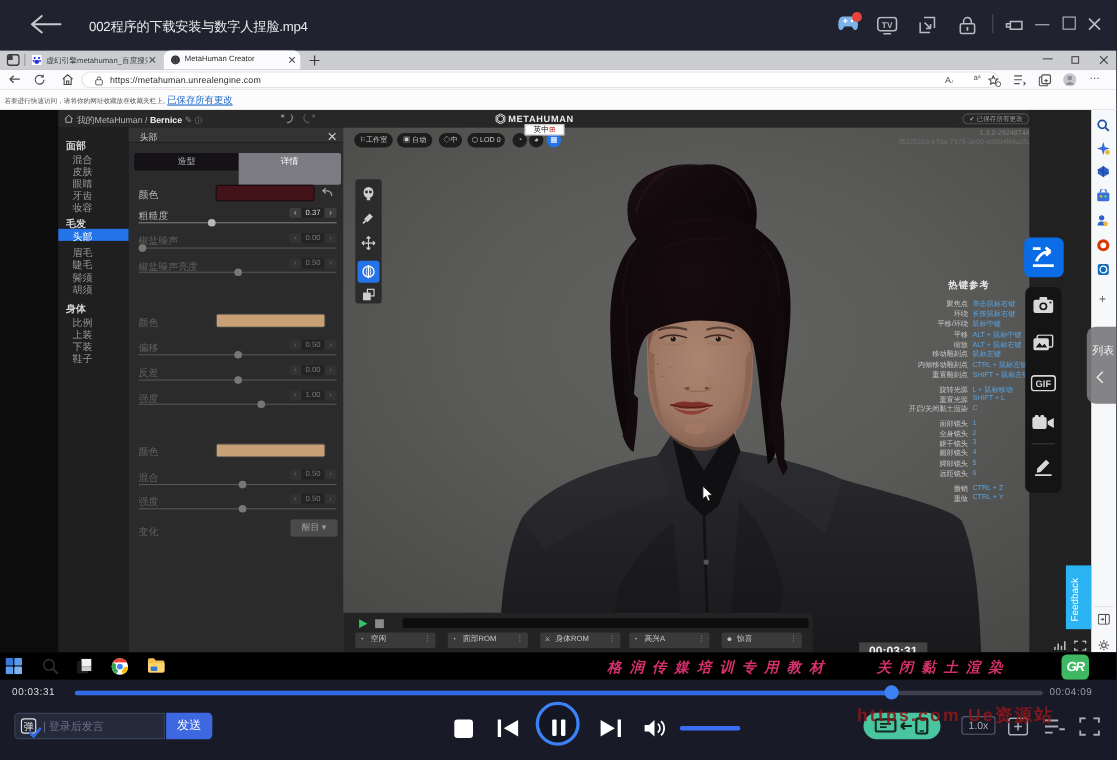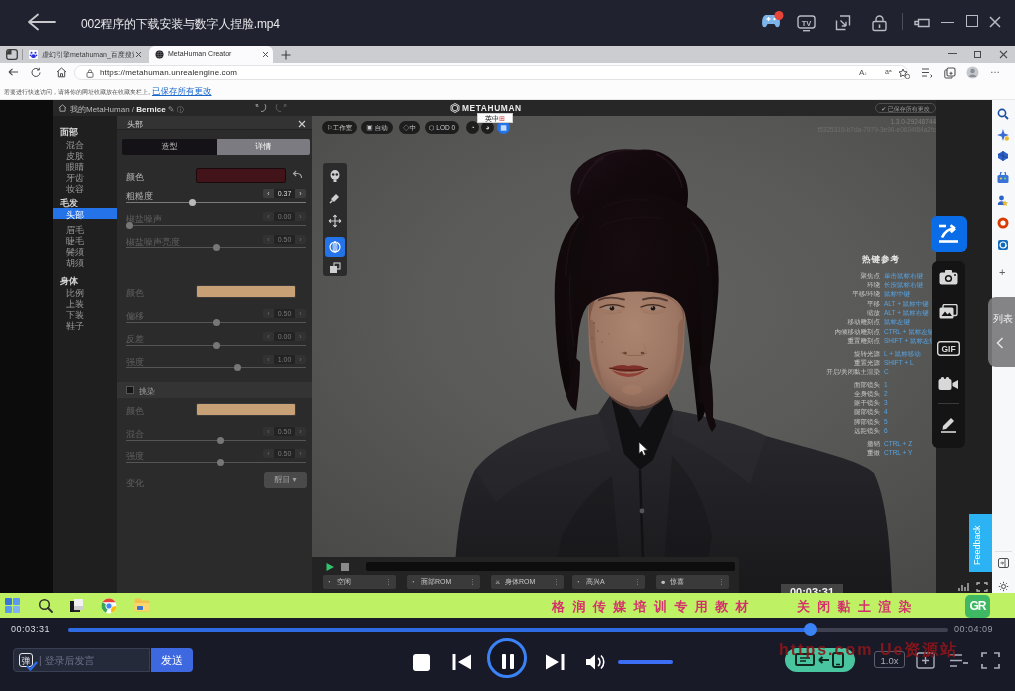--- a/index.html
+++ b/index.html
@@ -44,21 +44,21 @@
 .pill { position:absolute; height:13px; background:rgba(20,20,20,0.85); border-radius:7px; color:#c9c9c9; font-size:6.5px; text-align:center; line-height:13px; }
 .pillc { position:absolute; width:13px; height:13px; background:rgba(20,20,20,0.85); border-radius:50%; color:#c9c9c9; font-size:7px; text-align:center; line-height:13px; }
 .tlbtn { position:absolute; top:18px; width:73px; height:14px; background:#3a3a3a; border-radius:2px; color:#c9c9c9; font-size:7px; line-height:14px; padding-left:14px; }
 .tlico { position:absolute; left:4px; font-size:6px; }
 .tldots { position:absolute; right:4px; color:#9a9a9a; }
 #hotkeys { position:absolute; left:380px; top:136px; width:300px; }
 .hk { position:absolute; width:300px; font-size:6.5px; }
 .hkl { position:absolute; right:112px; color:#c6c6c6; text-align:right; white-space:nowrap; }
 .hkv { position:absolute; left:192px; color:#57a3e2; white-space:nowrap; }
 
-#taskbar { left:0; top:593px; width:1015px; height:25px; background:#bef264; }
+#taskbar { left:0; top:593px; width:1015px; height:25px; background:#000000;font-style:italic; }
 
 #player { left:0; top:618px; width:1015px; height:73px; background:#191a28; }
 </style>
 </head>
 <body>
 <div id="stage">
   <div class="abs" id="titlebar"></div>
   <svg class="abs" style="left:26px;top:12px" width="32" height="20" viewBox="0 0 32 20">
     <path d="M3 10 H29 M3 10 L12 2.5 M3 10 L12 17.5" stroke="#c9c9cd" stroke-width="1.8" fill="none" stroke-linecap="round" stroke-linejoin="round"></path>
   </svg>
@@ -213,21 +213,21 @@
   </div>
   <div class="abs" id="mhpanel">
     <div class="abs" style="left:0;top:0;width:195px;height:14px;background:#333333;border-bottom:1px solid #222">
       <span class="abs" style="left:10px;top:3px;font-size:8px;color:#cfcfcf">头部</span>
       <svg class="abs" style="left:181px;top:3.5px" width="8" height="8" viewBox="0 0 8 8">
           <path d="M1 1 L7 7 M7 1 L1 7" stroke="#cfcfcf" stroke-width="1.1"></path>
         </svg>
     </div>
 
     <div class="abs" style="left:5px;top:23px;width:95px;height:16px;background:#141216;color:#b9b9b9;font-size:8px;text-align:center;line-height:16px;border-radius:2px 0 0 2px">造型</div>
-    <div class="abs" style="left:100px;top:23px;width:92.5px;height:16px;background:#7d7b82;color:#fafafa;font-size:8px;text-align:center;line-height:16px;border-radius:0 2px 2px 0">详情</div>
+    <div class="abs" style="left:100px;top:23px;width:92.5px;height:29px;background:#7d7b82;color:#fafafa;font-size:8px;text-align:center;line-height:16px;border-radius:0 2px 2px 0">详情</div>
 
     <div class="plabel" style="top:55px">颜色</div>
     <div class="abs" style="left:79px;top:52px;width:90px;height:15px;background:#42141a;border:1px solid #1a0a0c;border-radius:2px"></div>
     <svg class="abs" style="left:175px;top:54px" width="11" height="10" viewBox="0 0 11 10">
         <path d="M9.5 8 a4 4 0 0 0 -4 -4.5 H2 M4.2 1 L1.5 3.5 L4.2 6" stroke="#a8a8a8" stroke-width="1.1" fill="none"></path>
       </svg>
 
     <div class="plabel" style="top:74px">粗糙度</div>
     <div class="stepper" style="left:146px;top:73px">
       <span style="position:absolute;left:0;width:11px;height:9px;background:#3d3d3d;border-radius:2px 0 0 2px;color:#cfcfcf;text-align:center;line-height:9px">‹</span>
@@ -281,24 +281,20 @@
     <div class="plabel dis" style="top:240px">强度</div>
     <div class="stepper dim" style="left:146px;top:239px">
       <span style="position:absolute;left:0;width:11px;height:9px;background:#323232;border-radius:2px 0 0 2px;color:#6a6a6a;text-align:center;line-height:9px">‹</span>
       <span style="position:absolute;left:11px;width:21px;height:9px;background:#232323;color:#787878;text-align:center;line-height:9.5px">1.00</span>
       <span style="position:absolute;left:32px;width:11px;height:9px;background:#323232;border-radius:0 2px 2px 0;color:#6a6a6a;text-align:center;line-height:9px">›</span>
     </div>
     <div class="track dim" style="top:251px">
         <div class="knob dim" style="left:108px"></div>
       </div>
 
-    <div class="sect" style="top:266px">
-      <span class="abs" style="left:9px;top:4px;width:8px;height:8px;background:#161616;border:1px solid #555"></span>
-      <span class="abs" style="left:22px;top:4px;font-size:8px;color:#9f9f9f">挑染</span>
-    </div>
     <div class="plabel dis" style="top:289px">颜色</div>
     <div class="abs" style="left:79px;top:287px;width:100px;height:13px;background:#c7a076;border:1px solid #3a3a3a;border-radius:2px"></div>
     <div class="plabel dis" style="top:312px">混合</div>
     <div class="stepper dim" style="left:146px;top:311px">
       <span style="position:absolute;left:0;width:11px;height:9px;background:#323232;border-radius:2px 0 0 2px;color:#6a6a6a;text-align:center;line-height:9px">‹</span>
       <span style="position:absolute;left:11px;width:21px;height:9px;background:#232323;color:#787878;text-align:center;line-height:9.5px">0.50</span>
       <span style="position:absolute;left:32px;width:11px;height:9px;background:#323232;border-radius:0 2px 2px 0;color:#6a6a6a;text-align:center;line-height:9px">›</span>
     </div>
     <div class="track dim" style="top:323.5px">
         <div class="knob dim" style="left:91px"></div>

